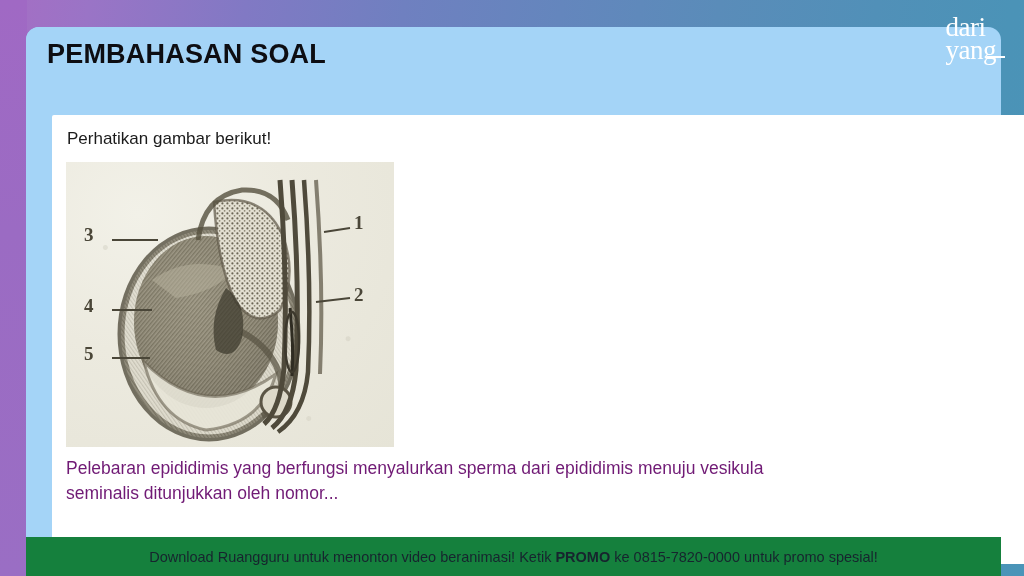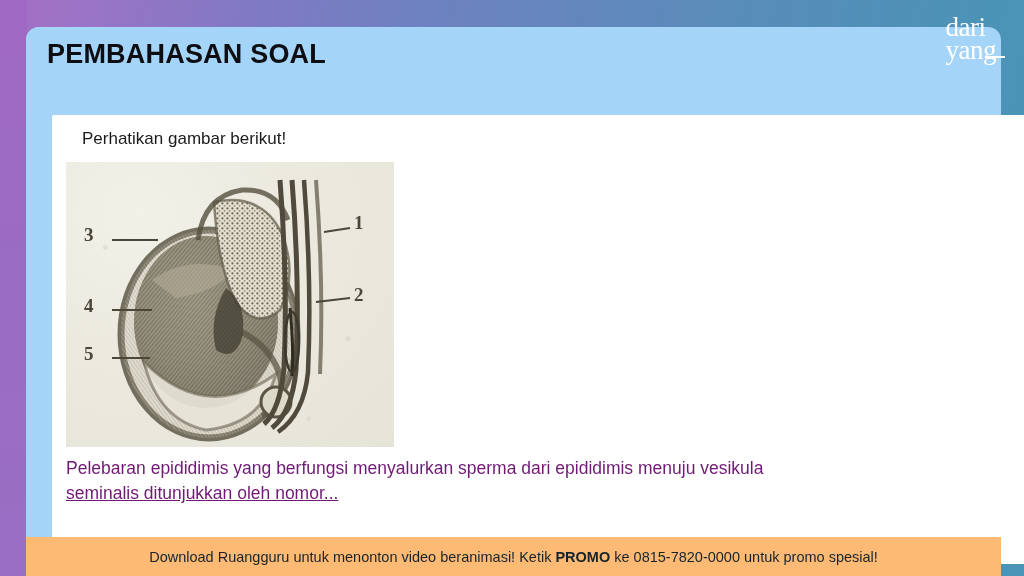--- a/index.html
+++ b/index.html
@@ -42,21 +42,21 @@
   }
 
   
   .sheet{
     position:absolute; left:26px; top:88px; width:975px; height:449px;
     background:#ffffff;
     border-radius:2px;
   }
 
   .lead-text{
-    position:absolute; left:30px; top:14px;
+    position:absolute; left:15px; top:14px;
     font-size:17px; color:#1b1b1b;
   }
 
   
   .figure{
     position:absolute; left:14px; top:47px; width:328px; height:285px;
     background:
       radial-gradient(ellipse at 22% 18%, #f2f1e8 0%, #eceadf 42%, #e6e4d7 100%);
     overflow:hidden;
   }
@@ -76,26 +76,26 @@
     position:absolute; font-family:"Liberation Serif", serif;
     font-size:19px; color:#4a4638; font-weight:600;
   }
 
   
   .question{
     position:absolute; left:14px; top:341px; width:948px;
     font-size:17.5px; line-height:1.45; color:#701a75;
     text-align:justify;
   }
-  .question .l2{ text-align:left;text-decoration:underline; }
+  .question .l2{ text-align:left; }
 
   
   .footer{
     position:absolute; left:26px; top:537px; width:975px; height:39px;
-    background:#fdba74;
+    background:#15803d;
     display:flex; align-items:center; justify-content:center;
   }
   .footer-text{
     font-size:14.5px; color:#17242e; white-space:nowrap;
   }
   .footer-text b{ font-weight:bold; }
 
   
   .logo{
     position:absolute; right:28px; top:16px;

